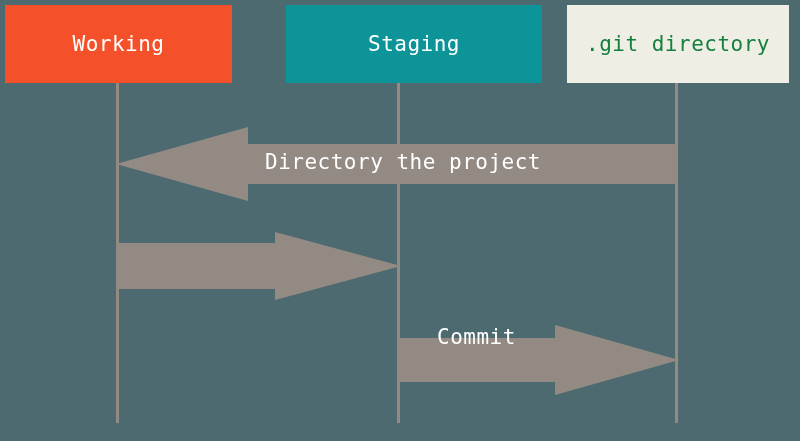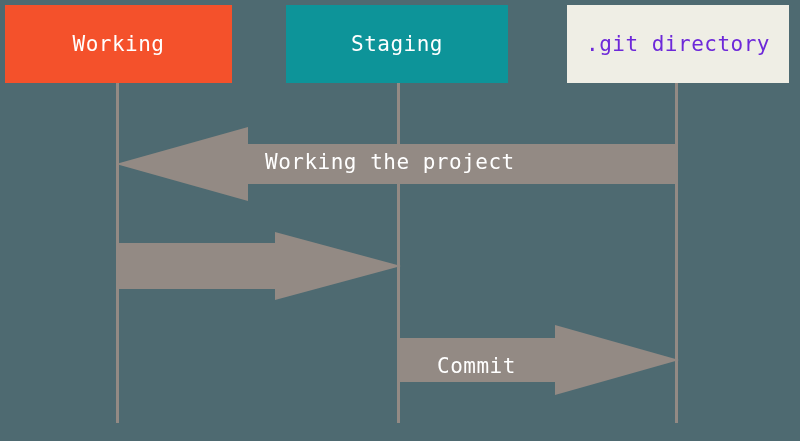--- a/index.html
+++ b/index.html
@@ -41,29 +41,29 @@
   }
 
   #box-working {
     left: 5px;
     width: 227px;
     background: #f4512b;
     color: #ffffff;
   }
   #box-staging {
     left: 286px;
-    width: 222px;
+    width: 256px;
     background: #0d9499;
     color: #ffffff;
   }
   #box-repo {
     left: 567px;
     width: 222px;
     background: #efeee5;
-    color: #6d28d9;
+    color: #15803d;
   }
 
   
   .lifeline {
     position: absolute;
     top: 83px;
     width: 3px;
     height: 340px;
     background: #938a84;
   }
@@ -90,21 +90,21 @@
     pointer-events: none;
   }
 
   #arrow-checkout        { left: 116px; top: 127px; }
   #arrow-checkout-label  { left: 265px; top: 152px; }
 
   #arrow-stage           { left: 116px; top: 232px; }
   #arrow-stage-label     { left: 130px; top: 254px; }
 
   #arrow-commit          { left: 397px; top: 325px; }
-  #arrow-commit-label    { left: 437px; top: 356px; }
+  #arrow-commit-label    { left: 437px; top: 327px; }
 </style>
 </head>
 <body>
 
 <div id="diagram">
 
   <div class="area-box" id="box-working">
     <span class="area-line">Working</span>
   </div>
 
@@ -118,21 +118,21 @@
 
   <div class="lifeline" id="lifeline-working"></div>
   <div class="lifeline" id="lifeline-staging"></div>
   <div class="lifeline" id="lifeline-repo"></div>
 
   <div class="arrow" id="arrow-checkout">
     <svg width="562" height="74" viewBox="0 0 562 74">
       <polygon fill="#938a84" points="0,37 132,0 132,17 562,17 562,57 132,57 132,74"></polygon>
     </svg>
   </div>
-  <div class="arrow-label" id="arrow-checkout-label">Working the project</div>
+  <div class="arrow-label" id="arrow-checkout-label">Directory the project</div>
 
   <div class="arrow" id="arrow-stage">
     <svg width="285" height="68" viewBox="0 0 285 68">
       <polygon fill="#938a84" points="0,11 159,11 159,0 285,34 159,68 159,57 0,57"></polygon>
     </svg>
   </div>
 
   <div class="arrow" id="arrow-commit">
     <svg width="282" height="70" viewBox="0 0 282 70">
       <polygon fill="#938a84" points="0,13 158,13 158,0 282,35 158,70 158,57 0,57"></polygon>

